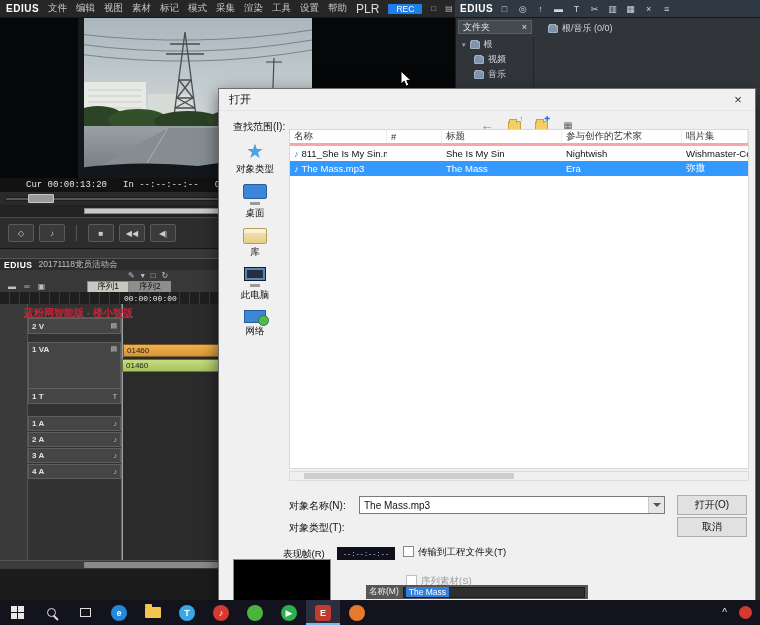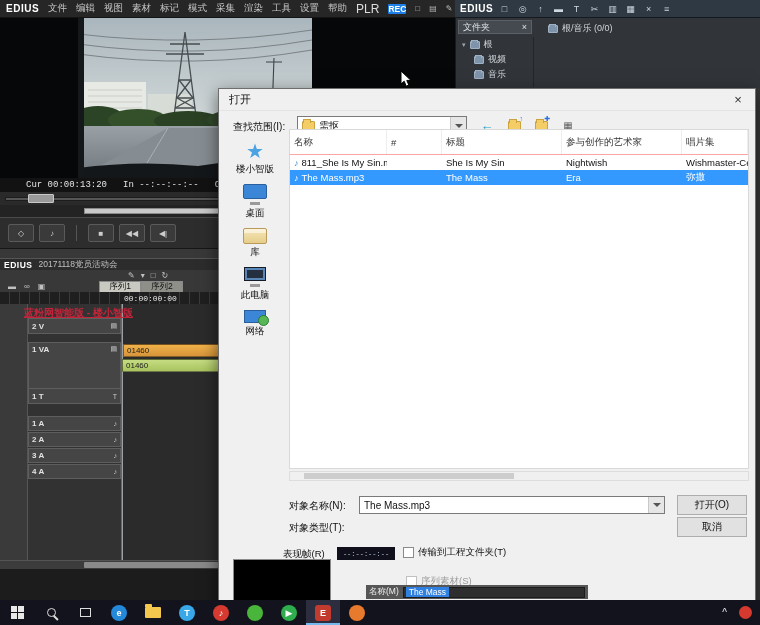--- a/index.html
+++ b/index.html
@@ -3,21 +3,21 @@
 <meta charset="utf-8">
 <style>
 *{margin:0;padding:0;box-sizing:border-box}
 body{font-family:"Liberation Sans","DejaVu Sans",sans-serif;background:#222}
 .screen{position:relative;width:760px;height:625px;background:#383838;overflow:hidden}
 
 .menubar{position:absolute;left:0;top:0;width:455px;height:18px;background:#262626;border-bottom:1px solid #141414;display:flex;align-items:center;gap:9px;padding:0 6px}
 .logo{color:#fff;font-weight:bold;font-size:10px;letter-spacing:.5px}
 .mi{color:#c8c8c8;font-size:9.5px;white-space:nowrap;cursor:default}
 .plr{color:#ddd;font-size:12px;margin-left:auto}
-.rec{background:#1f7fe8;color:#fff;font-size:8.5px;font-weight:bold;padding:0 0;border-radius:1px}
+.rec{background:#1f7fe8;color:#fff;font-size:8.5px;font-weight:normal;padding:0 8px;border-radius:1px}
 .mic{color:#bbb;font-size:8px}
 
 .binbar{position:absolute;left:455px;top:0;width:305px;height:18px;background:#2e3943;display:flex;align-items:center;gap:5px;padding:0 5px;border-bottom:1px solid #141a20}
 .bic{font-size:9px;color:#cfd8df;width:13px;text-align:center}
 .binpanel{position:absolute;left:455px;top:18px;width:305px;height:70px;background:#31353a;border-left:1px solid #1a1a1a}
 .bintab{position:absolute;left:2px;top:2px;width:74px;height:14px;background:#444a50;border:1px solid #5a6066;color:#dde3e8;font-size:9px;display:flex;align-items:center;justify-content:space-between;padding:0 4px}
 .binpath{position:absolute;left:92px;top:4px;color:#cfd4d8;font-size:9px;display:flex;gap:4px;align-items:center}
 .bintree{position:absolute;left:4px;top:19px;width:74px;border-right:1px solid #23262a;height:50px}
 .trow{display:flex;align-items:center;gap:4px;color:#ccd2d8;font-size:9px;padding:1px 2px}
 .trow.kid{padding-left:14px}
@@ -37,21 +37,21 @@
 .tbtn{width:26px;height:18px;background:#3a3a3a;border:1px solid #5a5a5a;color:#ccc;font-size:8px;display:flex;align-items:center;justify-content:center;border-radius:2px}
 .tsep{width:1px;height:16px;background:#555;margin:0 6px}
 
 .projtitle{position:absolute;left:0;top:258px;width:455px;height:12px;background:#2c2c2c;display:flex;gap:6px;align-items:center;padding:0 4px;border-top:1px solid #555}
 .pname{color:#c0c0c0;font-size:8.5px}
 .projtb{position:absolute;left:0;top:270px;width:455px;height:11px;background:#383838;display:flex;gap:6px;align-items:center;padding-left:128px}
 .pic{color:#c0c0c0;font-size:8px}
 .projtabs{position:absolute;left:0;top:281px;width:455px;height:11px;background:#383838;display:flex;align-items:flex-end}
 .lics{display:flex;gap:8px;padding:0 8px;align-items:center;height:11px}
 .seqtab{height:11px;padding:0 9px;font-size:8.5px;display:flex;align-items:center;border:1px solid #8a8a8a;border-bottom:none;color:#111}
-.seqtab.on{background:#c9c9c2;margin-left:46px}
+.seqtab.on{background:#c9c9c2;margin-left:34px}
 .seqtab.off{background:#8f8f8a}
 .ruler{position:absolute;left:0;top:292px;width:455px;height:12px;background:#1f1f1f;background-image:repeating-linear-gradient(90deg,transparent 0 9px,#3a3a3a 9px 10px);color:#e8e8e8;font-size:8px;font-family:"Liberation Mono",monospace}
 .rtc{position:absolute;left:124px;top:2px}
 .tracksbg{position:absolute;left:0;top:304px;width:455px;height:256px;background:#323232}
 .gutter{position:absolute;left:0;top:304px;width:28px;height:256px;background:#3a3a3a;border-right:1px solid #555}
 .lane{position:absolute;left:121px;top:304px;width:334px;height:256px;background:#2b2b2b;border-left:1px solid #666}
 .playhead{position:absolute;left:122px;top:304px;width:1px;height:256px;background:#9aa0a4}
 .th{position:absolute;left:28px;width:93px;background:#454545;border:1px solid #5e5e5e;color:#e3e3e3;font-size:8px;display:flex;align-items:center;gap:4px;padding:0 3px}
 .thl{font-weight:bold;white-space:nowrap}
 .thg{margin-left:auto;color:#c8c8c8;font-size:7px}
@@ -80,33 +80,33 @@
 .sbitem{display:flex;flex-direction:column;align-items:center;gap:2px;width:100%}
 .sblabel{font-size:9.5px;color:#111}
 .sb-star{font-size:20px;line-height:20px;color:#4ba3e3}
 .mon{width:24px;height:15px;background:#3c86d8;border:1px solid #2a5f9e;border-radius:2px}
 .stand{width:10px;height:3px;background:#9a9a9a;margin-top:1px}
 .lib{width:24px;height:16px;background:linear-gradient(#f5e6b8,#e6cd8a);border:1px solid #b89b5a;border-radius:2px;box-shadow:inset 0 4px 0 rgba(255,255,255,.5)}
 .pc{width:22px;height:14px;background:#243040;border:1px solid #141c28;box-shadow:inset 0 0 0 2px #5a86b8}
 .net{width:22px;height:13px;background:#3c86d8;border:1px solid #2a5f9e;position:relative}
 .net::after{content:"";position:absolute;right:-4px;bottom:-4px;width:9px;height:9px;border-radius:50%;background:#57b757;border:1px solid #2e7a2e}
 .dlist{position:absolute;left:70px;top:40px;width:460px;height:340px;background:#fff;border:1px solid #d9d9d9}
-.lhead{display:flex;height:25px;border-bottom:1px solid #fca5a5}
+.lhead{display:flex;height:16px;border-bottom:3px solid #fca5a5}
 .lh{font-size:9.5px;color:#333;padding:0 4px;border-right:1px solid #eee;display:flex;align-items:center;overflow:hidden;white-space:nowrap}
 .lrow{display:flex;height:15px;align-items:center;font-size:9.5px;color:#111}
 .lc{padding:0 4px;overflow:hidden;white-space:nowrap;display:flex;align-items:center;gap:3px}
 .w1{width:97px}.w2{width:55px}.w3{width:120px}.w4{width:120px}.w5{width:66px}
 .note{color:#4a90d8;font-size:9px}
 .lrow.sel{background:#3399ff;color:#fff}
 .lrow.sel .note{color:#fff}
 .hsb{position:absolute;left:70px;top:382px;width:460px;height:10px;background:#f0f0f0;border:1px solid #ddd}
 .hsbt{position:absolute;left:14px;top:1px;width:210px;height:6px;background:#cdcdcd}
 .wbtn{position:absolute;width:70px;height:20px;background:#e1e1e1;border:1px solid #adadad;font-size:10px;display:flex;align-items:center;justify-content:center;color:#111}
 .posterbox{position:absolute;left:118px;top:458px;width:58px;height:13px;background:#10101c;color:#b8c4d8;font-size:7px;display:flex;align-items:center;justify-content:center;font-family:"Liberation Mono",monospace}
-.cb{position:absolute;display:flex;align-items:center;gap:4px;font-size:9.5px;color:#111}
+.cb{position:absolute;display:flex;align-items:flex-start;gap:4px;font-size:9.5px;color:#111}
 .cbbox{width:11px;height:11px;background:#fff;border:1px solid #8a8a8a;flex:none}
 .cb.dis{color:#9b9b9b}
 .cb.dis .cbbox{border-color:#c0c0c0}
 .prevbox{position:absolute;left:14px;top:470px;width:98px;height:52px;background:#000;border:1px solid #8a8a8a}
 .nmrow{position:absolute;left:147px;top:496px;width:222px;height:14px;background:#565656;display:flex;align-items:center;gap:4px;padding:0 3px}
 .nmlabel{color:#eee;font-size:8.5px;white-space:nowrap}
 .nmfield{flex:1;background:#2e2e2e;height:11px;border:1px solid #1c1c1c;display:flex;align-items:center;padding:0 2px}
 .nmsel{background:#2f80e0;color:#fff;font-size:8.5px;padding:0 3px;white-space:nowrap}
 
 .taskbar{position:absolute;left:0;top:600px;width:760px;height:25px;background:#13131d;z-index:30;display:flex;align-items:center}
@@ -327,42 +327,37 @@
   </div>
   <div class="bstrip"></div>
 
   <div class="dialog">
     <div class="dtitle">
       <span>打开</span>
       <span class="dclose">×</span>
     </div>
 
     <span class="dl-label" style="left:14px;top:31px">查找范围(I):</span>
-    <div class="combo" style="left:78px;top:27px;width:170px;height:19px">
-      <span class="fold"></span>
-      <span>需抠</span>
-      <span class="dd"></span>
-    </div>
     <div class="navgrp">
       <span class="nico nback">←</span>
       <span class="nico">
           <span class="fold"></span>
           <span class="novr">↑</span>
         </span>
       <span class="nico">
           <span class="fold"></span>
           <span class="novr">✚</span>
         </span>
       <span class="nico" style="color:#555">▦</span>
     </div>
 
     <div class="sidebar">
       <div class="sbitem">
         <span class="sb-star">★</span>
-        <span class="sblabel">楼小智版</span>
+        <span class="sblabel">对象类型</span>
       </div>
       <div class="sbitem">
         <span class="mon"></span>
           <span class="stand"></span>
         <span class="sblabel">桌面</span>
       </div>
       <div class="sbitem">
         <span class="lib"></span>
         <span class="sblabel">库</span>
       </div>

